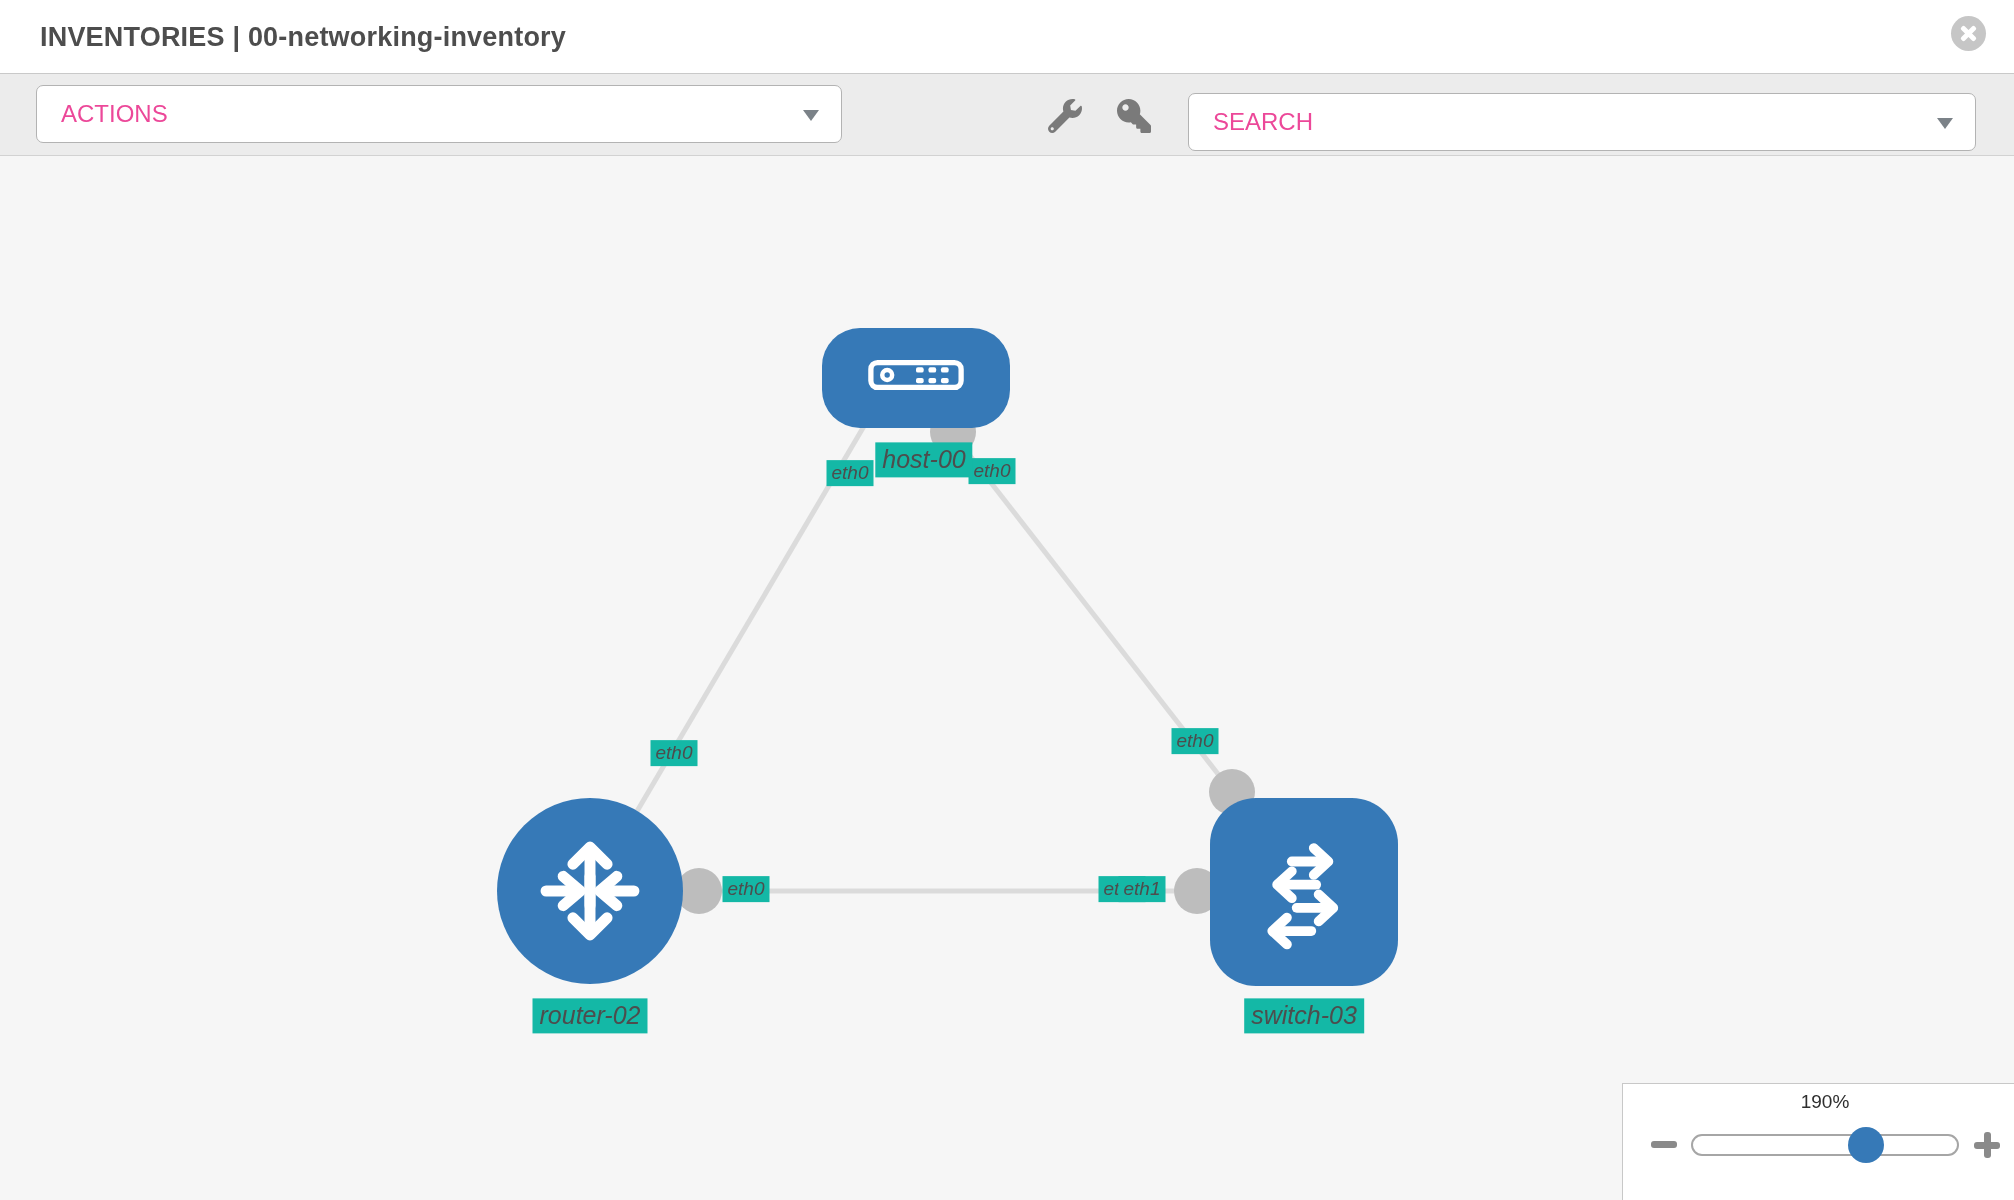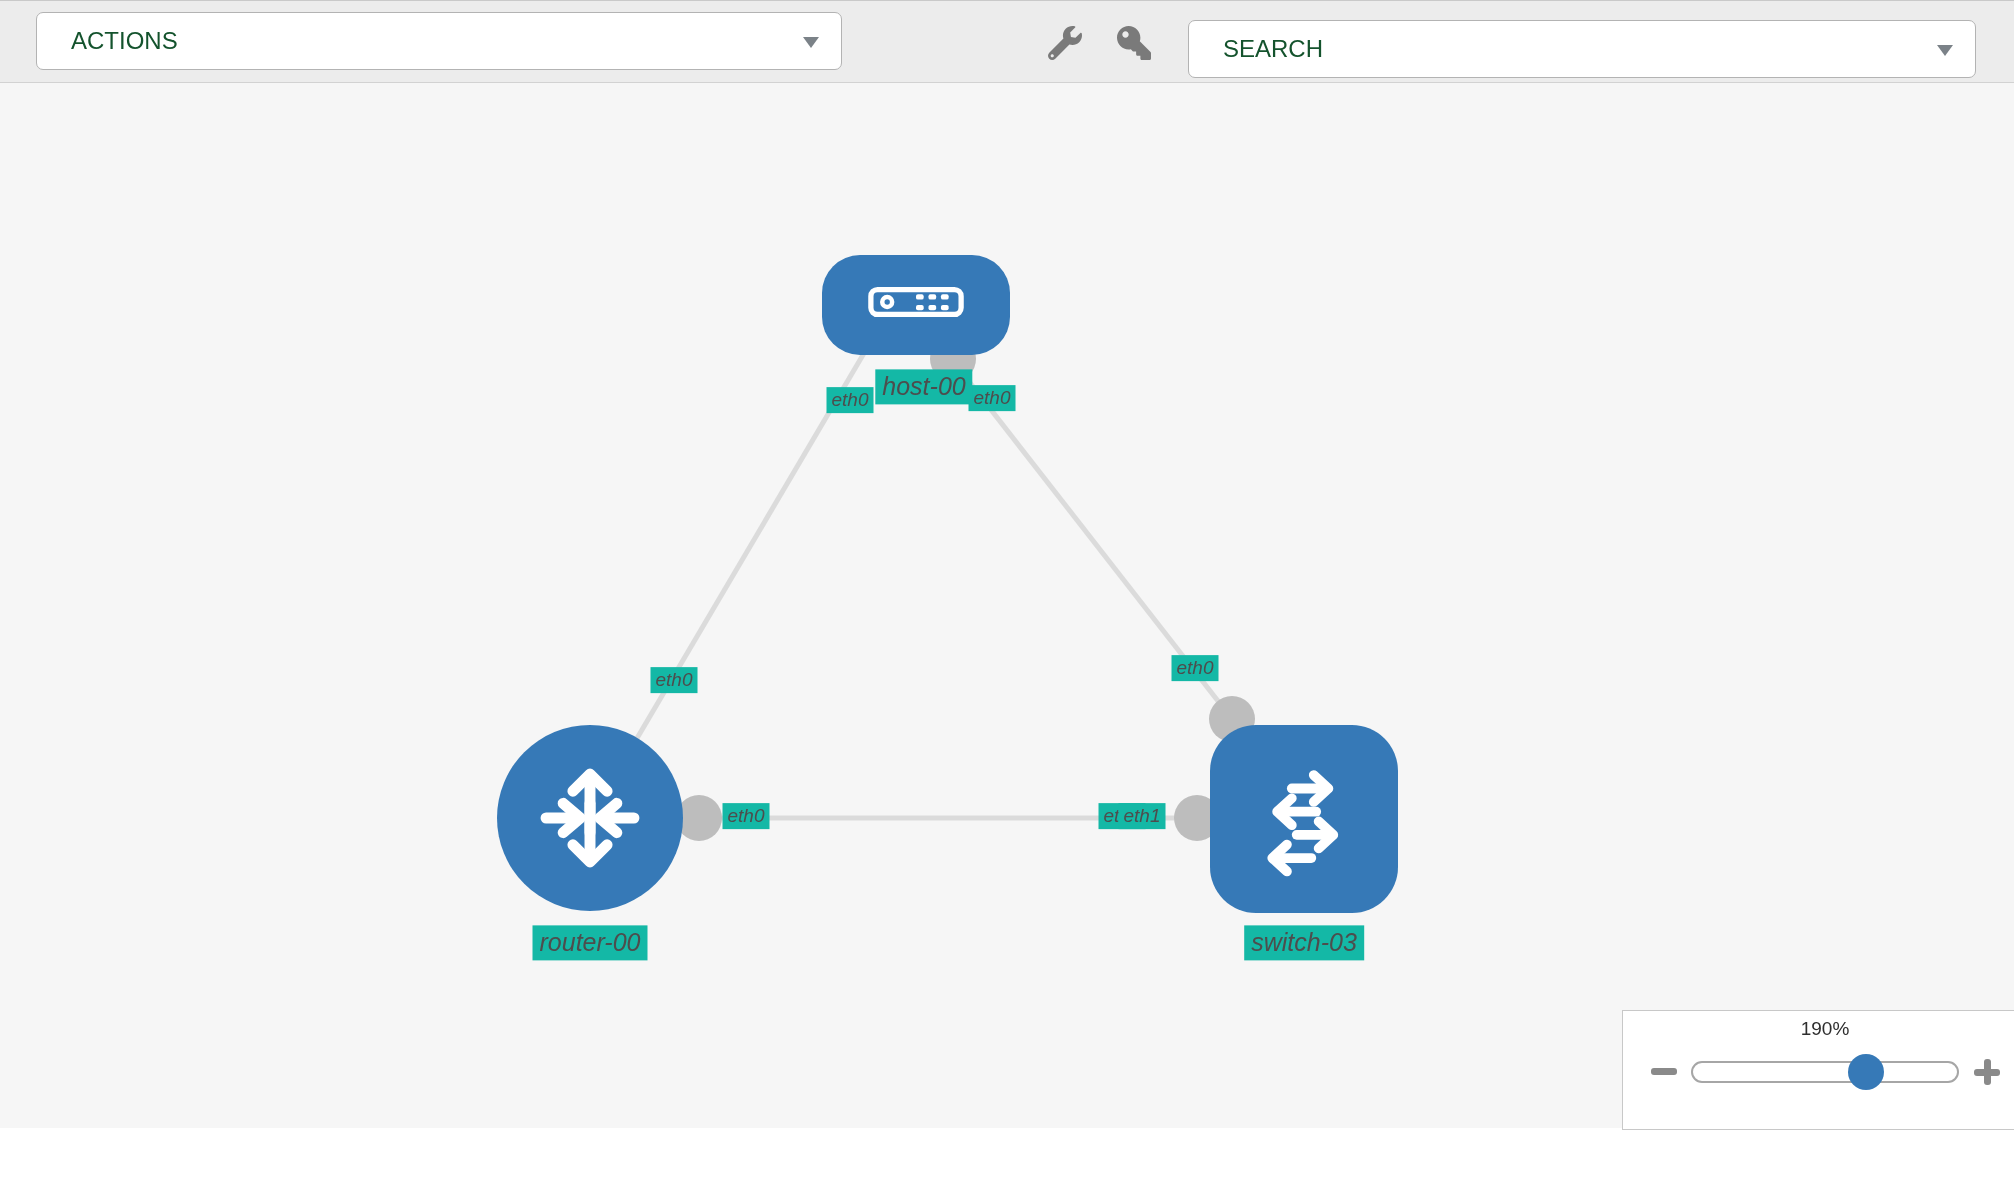--- a/index.html
+++ b/index.html
@@ -18,21 +18,21 @@
     background:#fff; border-radius:2px; }
   .close-btn .bar.b1 { transform:rotate(45deg); }
   .close-btn .bar.b2 { transform:rotate(-45deg); }
 
   
   .toolbar { position:relative; height:83px; background:#ececec;
     border-top:1px solid #c9c9c9; border-bottom:1px solid #d2d2d2; }
   .dropdown { position:absolute; top:11px; height:58px; background:#fff;
     border:1px solid #b3b3b3; border-radius:7px; display:flex; align-items:center;
     cursor:pointer; }
-  .dropdown .dd-label { padding-left:34px; font-size:24px; color:#14532d;text-align:center; }
+  .dropdown .dd-label { padding-left:24px; font-size:24px; color:#ec4899;text-align:center; }
   .dropdown .caret { position:absolute; right:22px; top:50%; margin-top:-4px;
     width:0; height:0; border-left:8px solid transparent; border-right:8px solid transparent;
     border-top:11px solid #7b8288; }
   .dd-actions { left:36px; width:806px; }
   .dd-search { left:1188px; width:788px;margin-top:8px; }
   .tool-btn { position:absolute; top:24px; width:36px; height:36px; background:none;
     border:none; cursor:pointer; color:#7a7a7a; }
   .tool-btn svg { width:34px; height:34px; display:block; }
   .btn-wrench { left:1048px; }
   .btn-key { left:1117px; }
@@ -84,20 +84,28 @@
   .zoom-plus .pbar-h { position:absolute; left:1px; top:11px; width:26px; height:7px;
     background:#8a8a8a; border-radius:3px; }
   .zoom-plus .pbar-v { position:absolute; left:10.5px; top:1px; width:7px; height:26px;
     background:#8a8a8a; border-radius:3px; }
 </style>
 </head>
 <body>
 
 <div class="window">
 
+  <div class="titlebar">
+    <div class="page-title">INVENTORIES | 00-networking-inventory</div>
+    <button class="close-btn">
+      <span>
+        <span class="bar b1"></span><span class="bar b2"></span>
+      </span>
+    </button>
+  </div>
 
   <div class="toolbar">
     <div class="dropdown dd-actions">
       <span class="dd-label">ACTIONS</span>
       <span class="caret"></span>
     </div>
 
     <button class="tool-btn btn-wrench">
       <svg viewBox="0 0 512 512">
         <path fill="#7a7a7a" d="M507.73 109.1c-2.24-9.03-13.54-12.09-20.12-5.51l-74.36 74.36-67.88-11.31-11.31-67.88 74.36-74.36c6.62-6.62 3.43-17.9-5.66-20.16-47.38-11.74-99.55.91-136.58 37.93-39.64 39.64-50.55 97.1-34.05 147.2L18.74 402.76c-24.99 24.99-24.99 65.51 0 90.5 24.99 24.99 65.51 24.99 90.5 0l213.21-213.21c50.12 16.71 107.47 5.68 147.37-34.22 37.07-37.07 49.7-89.32 37.91-136.73zM64 472c-13.25 0-24-10.75-24-24 0-13.26 10.75-24 24-24s24 10.74 24 24c0 13.25-10.75 24-24 24z"></path>
@@ -161,21 +169,21 @@
         <path d="M60 44 H36"></path>
           <path d="M40 33 L28 44 L40 55"></path>
         <path d="M44 63 H68"></path>
           <path d="M62 52 L74 63 L62 74"></path>
         <path d="M56 82 H32"></path>
           <path d="M36 71 L24 82 L36 93"></path>
       </svg>
     </div>
 
     <div class="chip chip-node lbl-host">host-00</div>
-    <div class="chip chip-node lbl-router">router-00</div>
+    <div class="chip chip-node lbl-router">router-02</div>
     <div class="chip chip-node lbl-switch">switch-03</div>
 
     <div class="chip chip-if if-h-left">eth0</div>
     <div class="chip chip-if if-h-right">eth0</div>
     <div class="chip chip-if if-r-top">eth0</div>
     <div class="chip chip-if if-s-top">eth0</div>
     <div class="chip chip-if if-b-left">eth0</div>
     <div class="chip chip-if if-b-right-under">eth0</div>
     <div class="chip chip-if overlay if-b-right">eth1</div>
 

